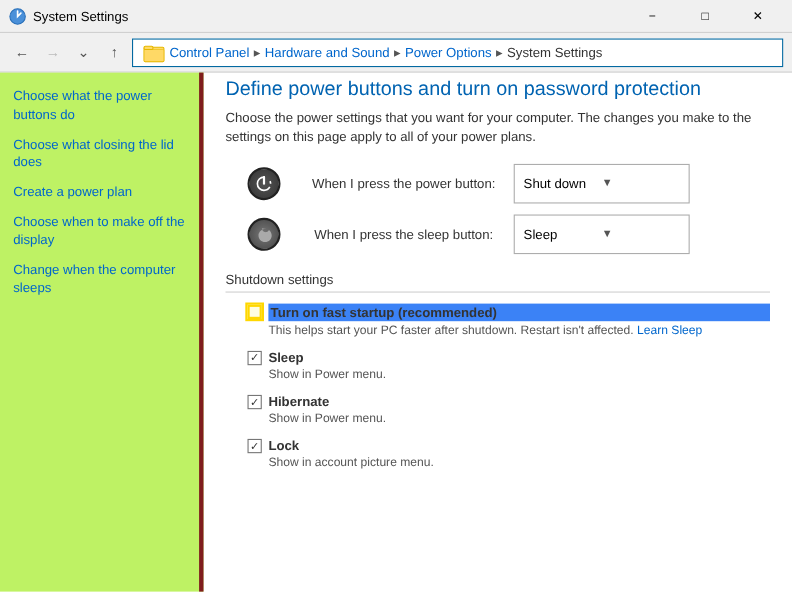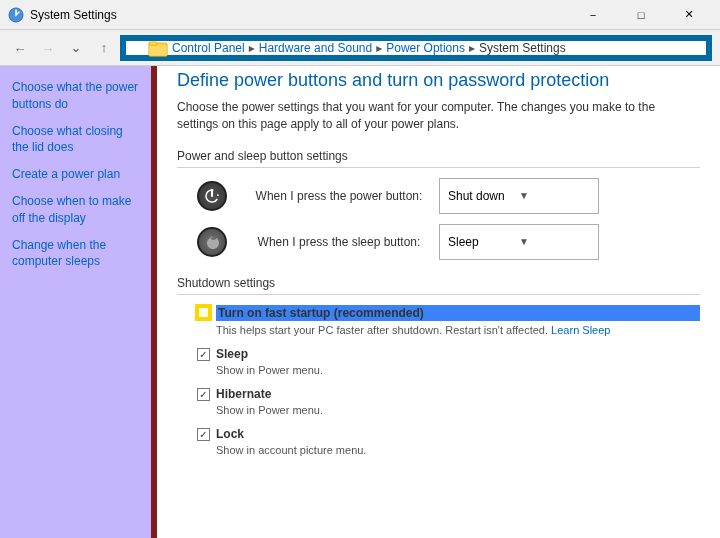--- a/index.html
+++ b/index.html
@@ -68,23 +68,23 @@
       cursor: pointer;
       color: #555;
       font-size: 13px;
     }
     .nav-btn.disabled { color: #bbb; cursor: default; }
     .breadcrumb {
       display: flex;
       align-items: center;
       flex: 1;
       background: #fff;
-      border: 6px solid #0369a1;
+      border: 1px solid #0369a1;
       height: 26px;
-      padding: 0 22px;
+      padding: 0 9px;
       font-size: 12px;
       color: #333;
     }
     .breadcrumb-item {
       color: #0066cc;
       cursor: pointer;
     }
     .breadcrumb-sep {
       margin: 0 4px;
       color: #555;
@@ -97,23 +97,23 @@
       height: 20px;
       margin-right: 4px;
     }
 
     
     .main-content {
       display: flex;
       height: calc(538px - 30px - 36px);
     }
     .left-nav {
-      width: 157px;
-      background: #c4b5fd;
-      border-right: 6px solid #7f1d1d;
+      width: 185px;
+      background: #bef264;
+      border-right: 4px solid #7f1d1d;
       padding: 8px 0;
     }
     .content-area {
       flex: 1;
       padding: 4px 20px;
       overflow-y: auto;
     }
 
     
     .page-title {
@@ -313,21 +313,20 @@
     <div class="left-nav-item">Choose what closing the lid does</div>
     <div class="left-nav-item">Create a power plan</div>
     <div class="left-nav-item">Choose when to make off the display</div>
     <div class="left-nav-item">Change when the computer sleeps</div>
   </div>
 
   <div class="content-area">
     <h1 class="page-title">Define power buttons and turn on password protection</h1>
     <p class="page-description">Choose the power settings that you want for your computer. The changes you make to the settings on this page apply to all of your power plans.</p>
 
-    <div class="section-header">Power and sleep button settings</div>
 
     <div class="button-setting-row">
       <div class="power-icon-circle power">
         <svg class="power-svg" viewBox="0 0 16 16" width="16" height="16">
           <circle cx="8" cy="8" r="6" fill="none" stroke="#fff" stroke-width="1.5" stroke-dasharray="26 6" stroke-dashoffset="-3"></circle>
           <line x1="8" y1="2" x2="8" y2="8" stroke="#fff" stroke-width="2" stroke-linecap="round"></line>
         </svg>
       </div>
       <span class="setting-label">When I press the power button:</span>
       <div class="dropdown-select">

